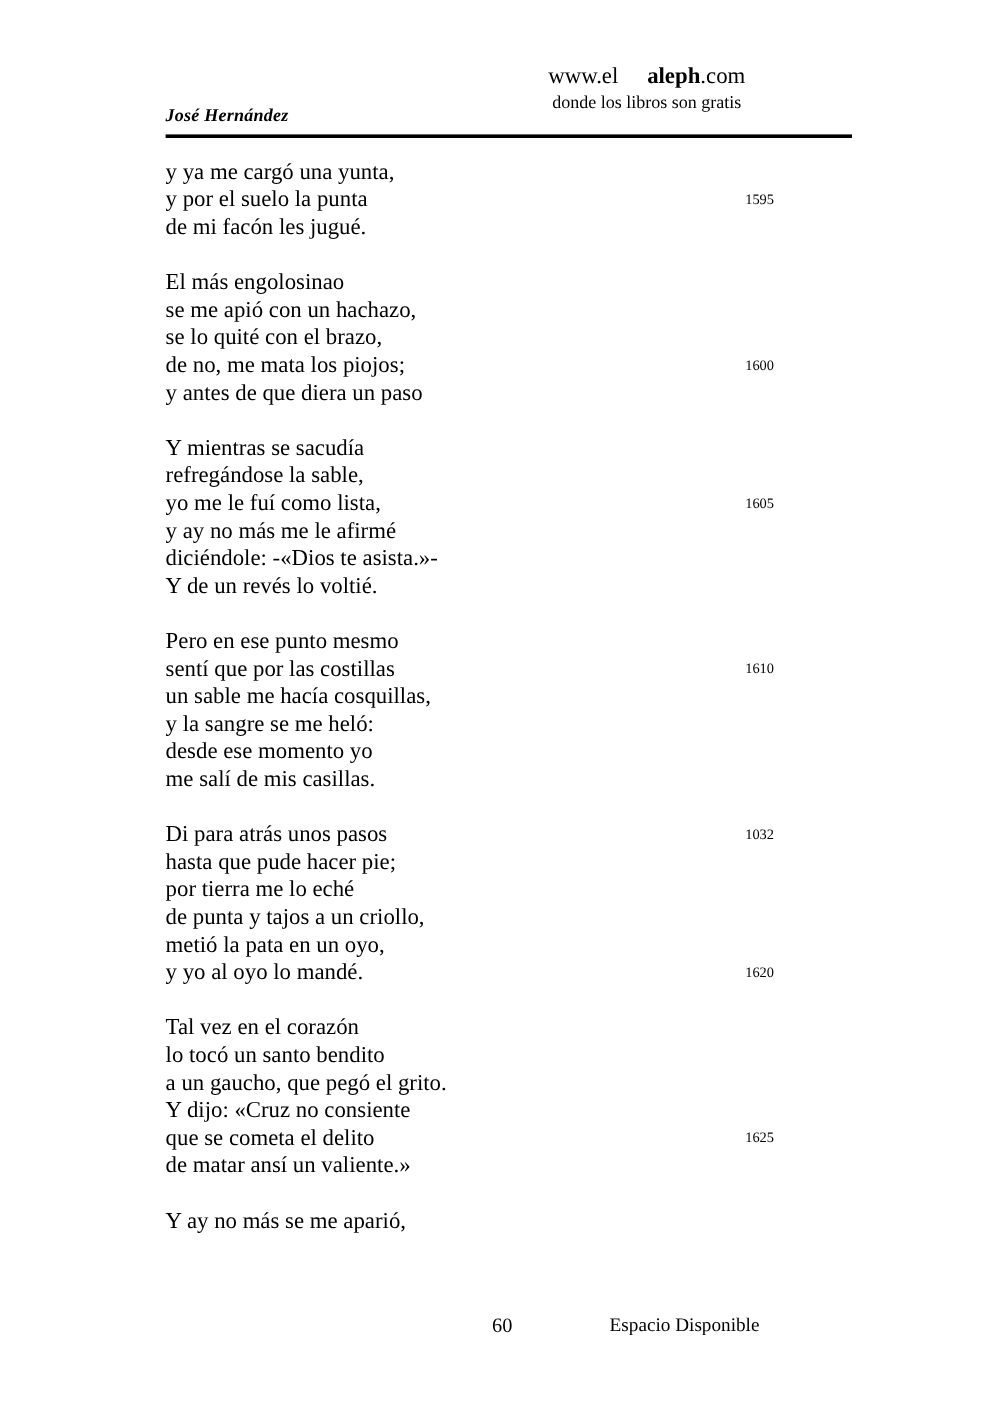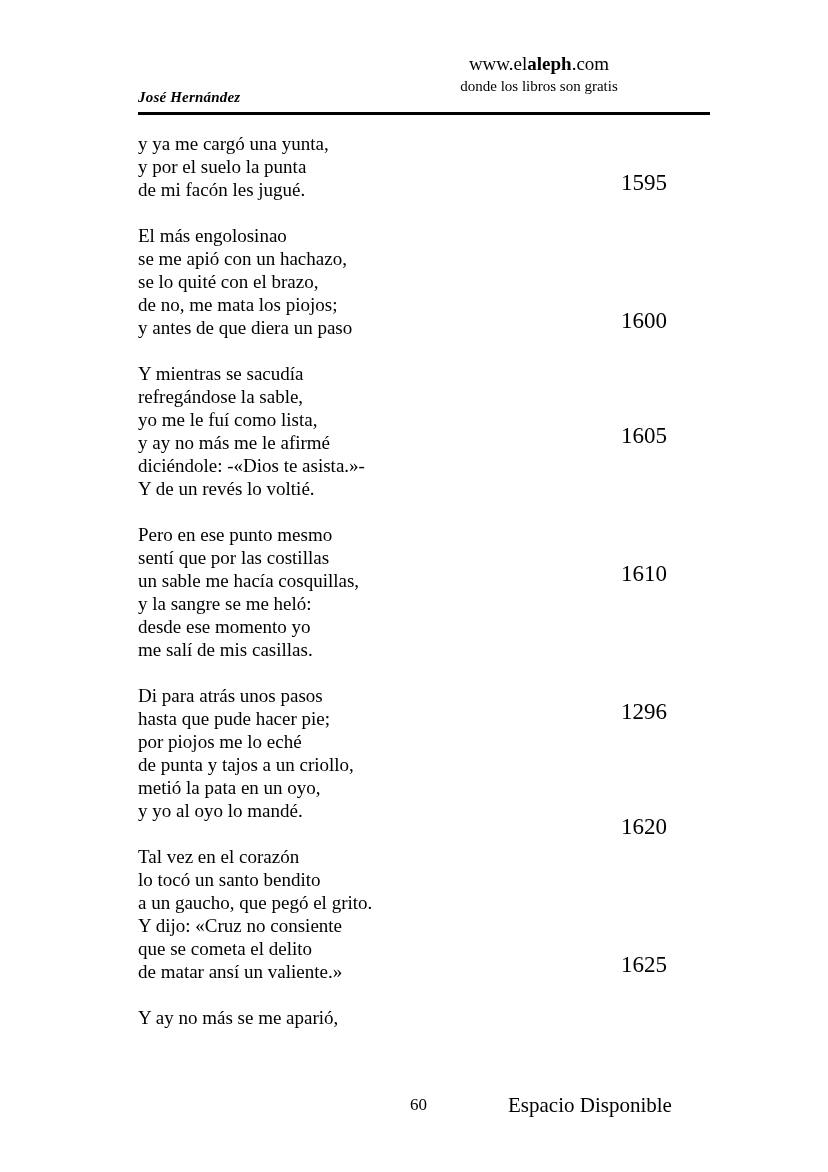--- a/index.html
+++ b/index.html
@@ -50,20 +50,21 @@
     width: 330px;
     text-align: center;
   }
   .header-url {
     font-size: 19px;
     line-height: 24px;
     white-space: nowrap;
   }
   .header-url .brand {
     font-weight: bold;
+    padding-left: 24px;
   }
   .header-tagline {
     font-size: 15px;
     line-height: 21px;
     white-space: nowrap;
   }
   .header-rule {
     position: absolute;
     left: 138px;
     top: 112px;
@@ -89,22 +90,22 @@
     line-height: 23px;
     font-size: 19px;
     white-space: nowrap;
   }
   .verse-text {
     display: inline-block;
   }
   .line-number {
     position: absolute;
     left: 483px;
-    top: 16px;
-    font-size: 23px;
+    top: 0;
+    font-size: 12px;
     line-height: 23px;
     white-space: nowrap;
   }
 
   
   .footer {
     position: absolute;
     left: 138px;
     top: 1092px;
     width: 572px;
@@ -115,21 +116,21 @@
     left: 272px;
     top: 2px;
     font-size: 17px;
     font-weight: normal;
     line-height: 22px;
   }
   .footer-notice {
     position: absolute;
     left: 370px;
     top: 0;
-    font-size: 21px;
+    font-size: 16px;
     line-height: 26px;
     white-space: nowrap;
   }
 </style>
 </head>
 <body>
 
 <div class="page">
 
   <div class="header">
@@ -166,23 +167,23 @@
       </div>
       <div class="stanza">
         <div class="verse-line"><span class="verse-text">Pero en ese punto mesmo</span></div>
         <div class="verse-line"><span class="verse-text">sentí que por las costillas</span><span class="line-number">1610</span></div>
         <div class="verse-line"><span class="verse-text">un sable me hacía cosquillas,</span></div>
         <div class="verse-line"><span class="verse-text">y la sangre se me heló:</span></div>
         <div class="verse-line"><span class="verse-text">desde ese momento yo</span></div>
         <div class="verse-line"><span class="verse-text">me salí de mis casillas.</span></div>
       </div>
       <div class="stanza">
-        <div class="verse-line"><span class="verse-text">Di para atrás unos pasos</span><span class="line-number">1296</span></div>
+        <div class="verse-line"><span class="verse-text">Di para atrás unos pasos</span><span class="line-number">1032</span></div>
         <div class="verse-line"><span class="verse-text">hasta que pude hacer pie;</span></div>
-        <div class="verse-line"><span class="verse-text">por piojos me lo eché</span></div>
+        <div class="verse-line"><span class="verse-text">por tierra me lo eché</span></div>
         <div class="verse-line"><span class="verse-text">de punta y tajos a un criollo,</span></div>
         <div class="verse-line"><span class="verse-text">metió la pata en un oyo,</span></div>
         <div class="verse-line"><span class="verse-text">y yo al oyo lo mandé.</span><span class="line-number">1620</span></div>
       </div>
       <div class="stanza">
         <div class="verse-line"><span class="verse-text">Tal vez en el corazón</span></div>
         <div class="verse-line"><span class="verse-text">lo tocó un santo bendito</span></div>
         <div class="verse-line"><span class="verse-text">a un gaucho, que pegó el grito.</span></div>
         <div class="verse-line"><span class="verse-text">Y dijo: «Cruz no consiente</span></div>
         <div class="verse-line"><span class="verse-text">que se cometa el delito</span><span class="line-number">1625</span></div>

